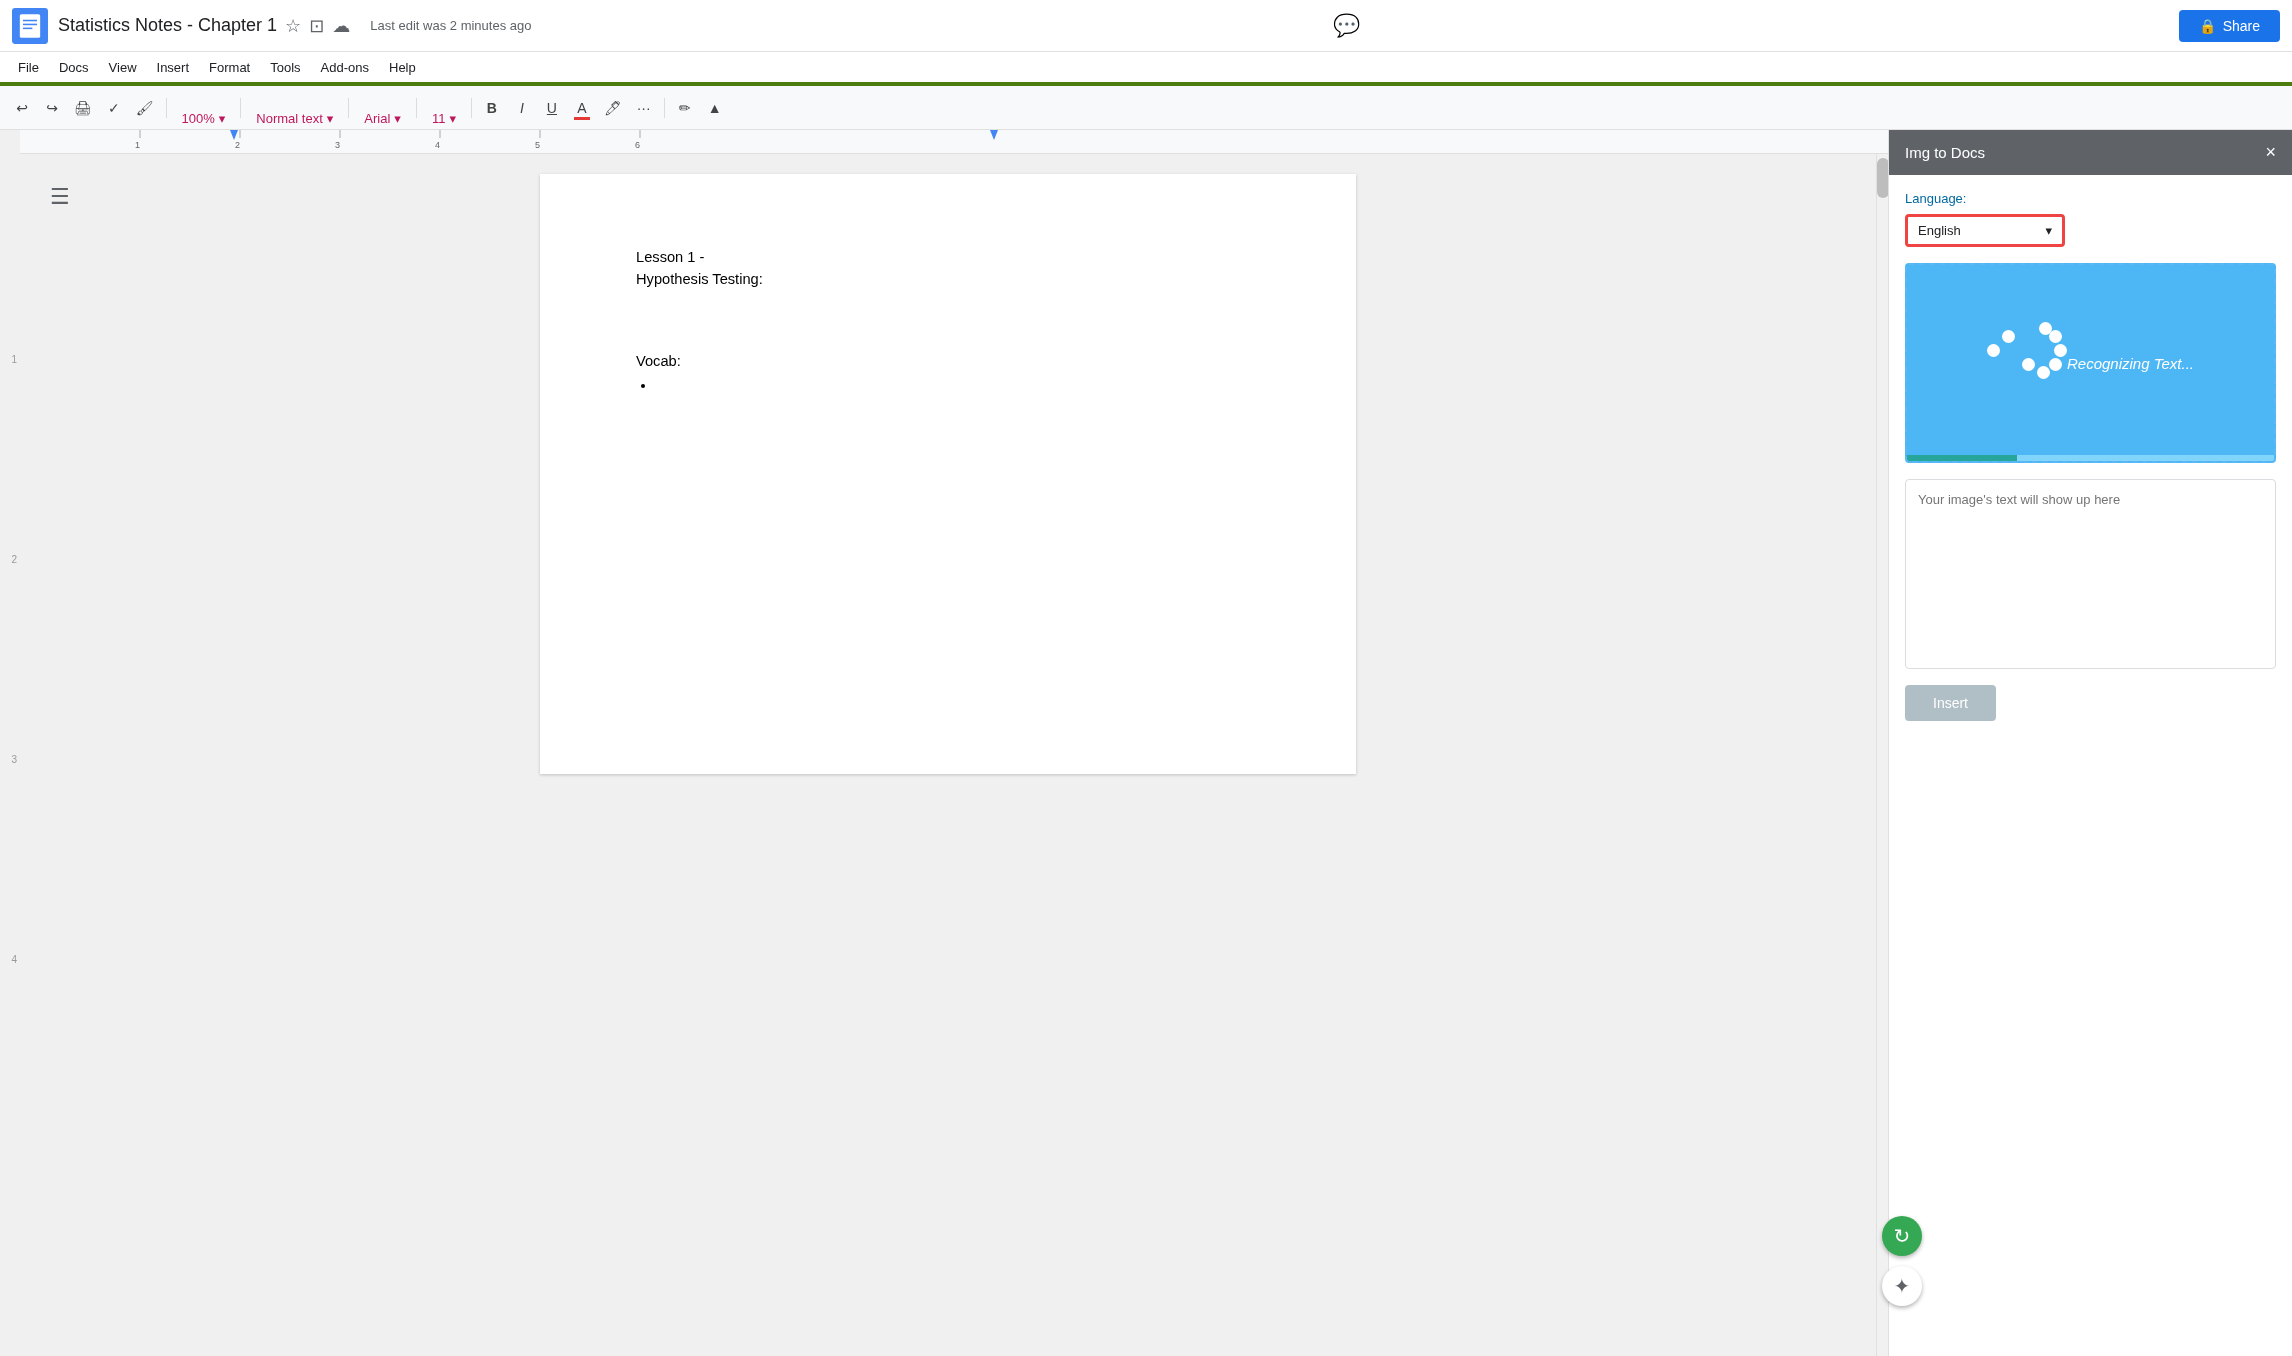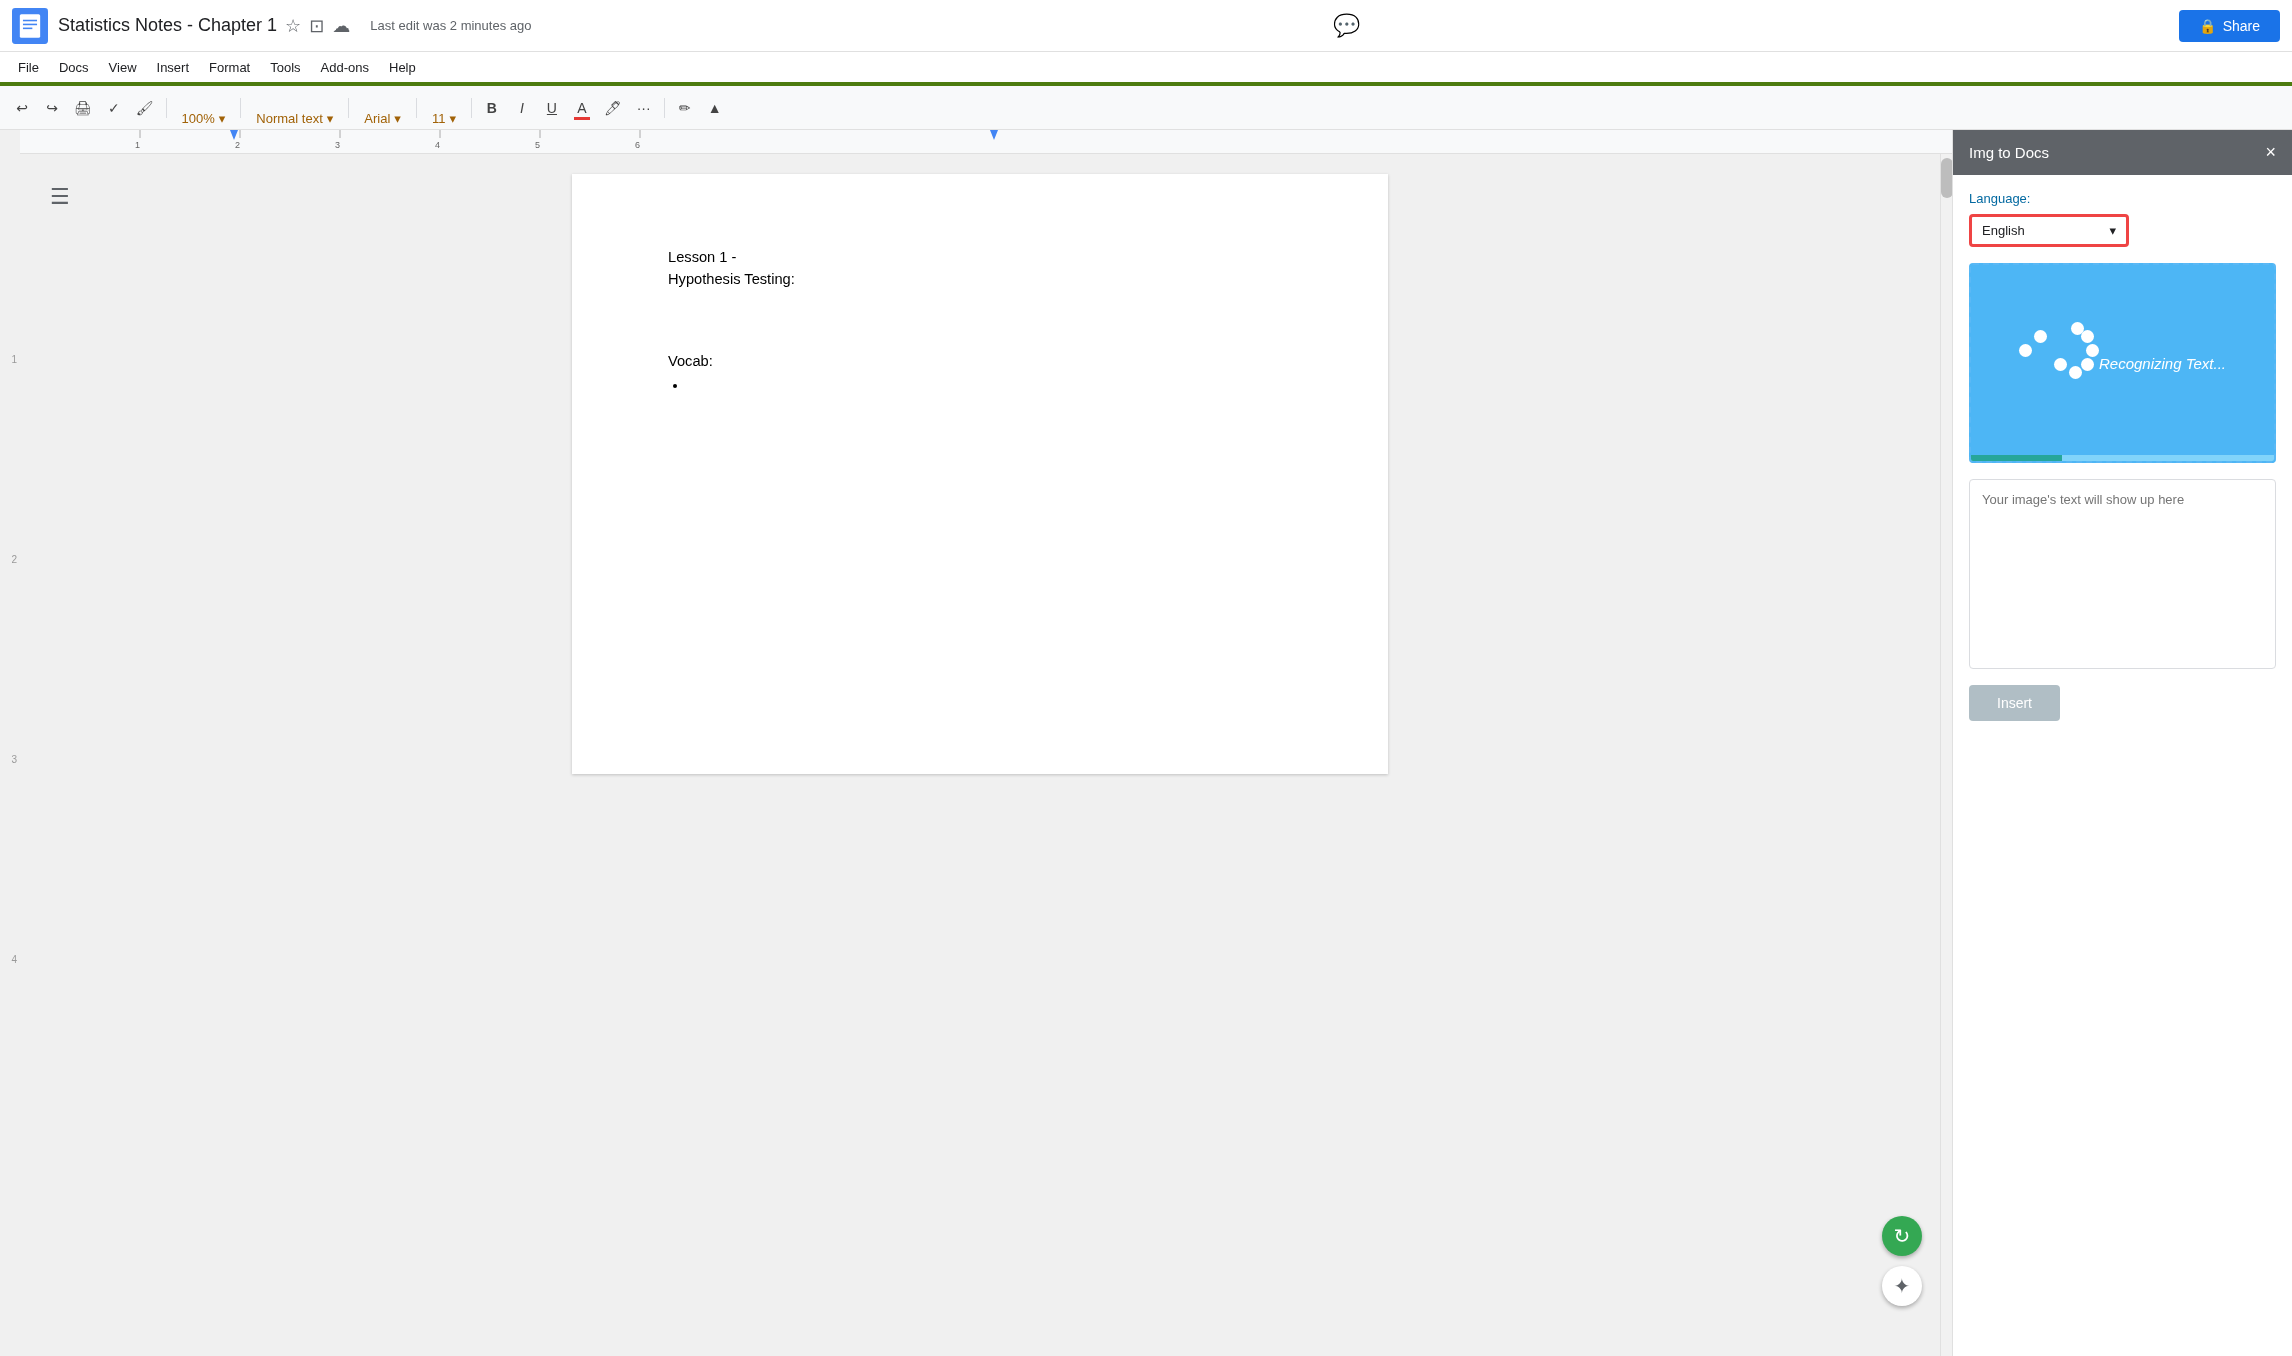--- a/index.html
+++ b/index.html
@@ -106,21 +106,21 @@
       height: 20px;
       background: #dadce0;
       margin: 0 4px;
     }
     .toolbar-dropdown {
       display: flex;
       align-items: center;
       padding: 4px 8px;
       border-radius: 3px;
       cursor: pointer;
-      color: #a16207;
+      color: #be185d;
       font-size: 13px;
       height: 30px;
       border: 1px solid transparent;
       gap: 4px;
       margin-top: 22px;
     }
     .bold-btn { font-weight: bold; }
     .italic-btn { font-style: italic; }
 
     
@@ -149,21 +149,21 @@
       line-height: 1.5;
       color: #000;
     }
     .lesson-title { margin-bottom: 0; }
     .vocab-section { margin-top: 60px; }
     .bullet-list { margin-left: 20px; list-style: disc; }
     .bullet-list li { margin-top: 2px; font-size: 11pt; }
 
     
     .right-panel {
-      width: 340px;
+      width: 404px;
       background: #fff;
       border-left: 1px solid #e0e0e0;
       display: flex;
       flex-direction: column;
       flex-shrink: 0;
     }
     .panel-header {
       display: flex;
       align-items: center;
       justify-content: space-between;

